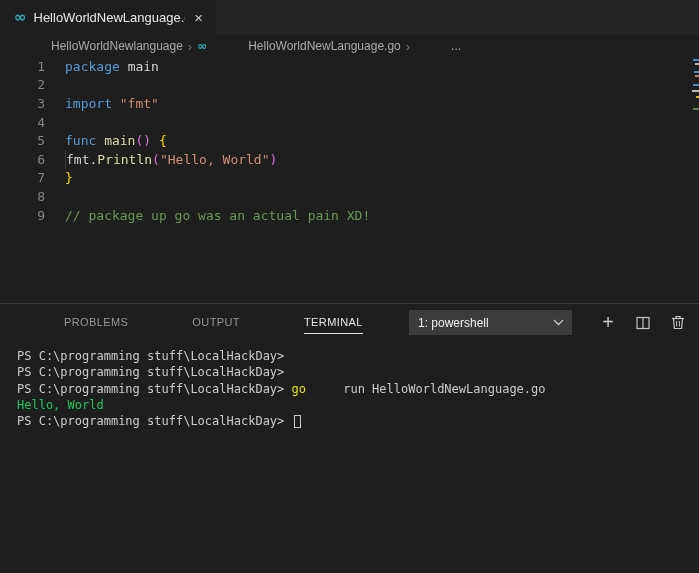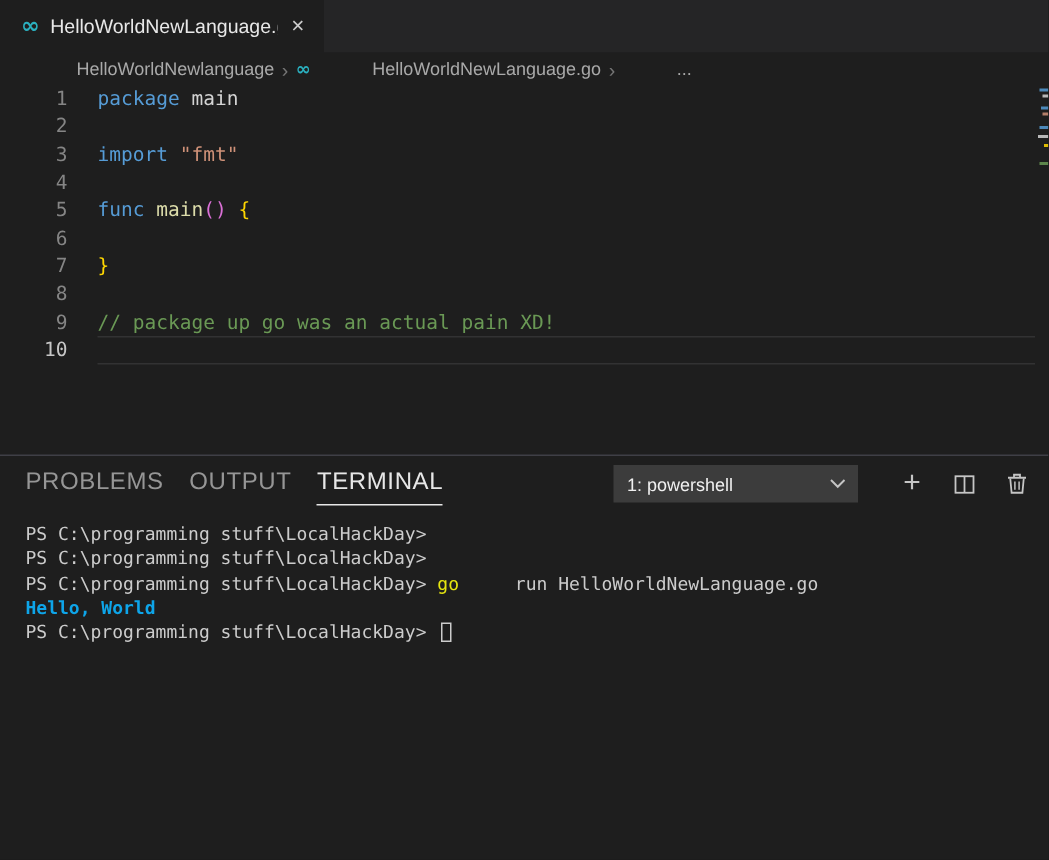--- a/index.html
+++ b/index.html
@@ -65,23 +65,23 @@
   .panel {
     height:270px; border-top:1px solid #3f3f46; background:#1e1e1e;
     display:flex; flex-direction:column; flex-shrink:0;
   }
   .panel-header {
     height:37px; display:flex; align-items:center;
     padding:0 8px 0 17px; flex-shrink:0;
   }
   .panel-tabs { display:flex; align-items:center; height:100%; }
   .panel-tab {
-    font-size:16px; letter-spacing:.4px; color:#969696; margin-right:17px;
+    font-size:11px; letter-spacing:.4px; color:#969696; margin-right:17px;
     cursor:pointer; padding:4px 0 5px 0; border-bottom:1px solid transparent;
-    text-transform:uppercase; white-space:nowrap;
+    text-transform:uppercase; white-space:nowrap;margin-left:47px;
   }
   .panel-tab.active { color:#e7e7e7; border-bottom-color:#e7e7e7; }
 
   .dropdown {
     margin-left:auto; width:163px; height:25px; background:#3c3c3c;
     display:flex; align-items:center; justify-content:space-between;
     padding:0 8px 0 9px; font-size:12px; color:#f0f0f0; cursor:pointer;
     margin-right:14px;
   }
   .panel-actions { display:flex; align-items:center; }
@@ -154,40 +154,44 @@
           <div class="line-content">
             <span class="tk tk-keyword" style="color: rgb(86, 156, 214);">func </span>
             <span class="tk tk-func" style="color: rgb(220, 220, 170);">main</span>
             <span class="tk tk-paren" style="color: rgb(218, 112, 214);">()</span>
             <span class="tk tk-code" style="color: rgb(212, 212, 212);"> </span>
             <span class="tk tk-brace" style="color: rgb(255, 215, 0);">{</span>
           </div>
         </div>
         <div class="code-line">
           <span class="ln">6</span>
+          <div class="line-content">
+            <span class="tk tk-ind" style="color: rgb(212, 212, 212);">  </span>
+            <span class="tk tk-code" style="color: rgb(212, 212, 212);">fmt.</span>
+            <span class="tk tk-func" style="color: rgb(220, 220, 170);">Println</span>
+            <span class="tk tk-paren" style="color: rgb(218, 112, 214);">(</span>
+            <span class="tk tk-string" style="color: rgb(206, 145, 120);">"Hello, World"</span>
+            <span class="tk tk-paren" style="color: rgb(218, 112, 214);">)</span>
+          </div>
         </div>
         <div class="code-line">
           <span class="ln">7</span>
           <div class="line-content">
             <span class="tk tk-brace" style="color: rgb(255, 215, 0);">}</span>
           </div>
         </div>
         <div class="code-line">
           <span class="ln">8</span>
           <div class="line-content"></div>
         </div>
         <div class="code-line">
           <span class="ln">9</span>
           <div class="line-content">
             <span class="tk tk-comment" style="color: rgb(106, 153, 85);">// package up go was an actual pain XD!</span>
           </div>
-        </div>
-        <div class="code-line current">
-          <span class="ln">10</span>
-          <div class="line-content"></div>
         </div>
       </div>
     <div class="minimap" id="minimap">
         <div class="mm-dash" style="top: 2px; width: 6px; background: rgb(86, 156, 214);"></div>
         <div class="mm-dash" style="top: 6px; width: 4px; background: rgb(212, 212, 212);"></div>
         <div class="mm-dash" style="top: 14px; width: 5px; background: rgb(86, 156, 214);"></div>
         <div class="mm-dash" style="top: 18px; width: 4px; background: rgb(206, 145, 120);"></div>
         <div class="mm-dash" style="top: 27px; width: 6px; background: rgb(86, 156, 214);"></div>
         <div class="mm-dash" style="top: 33px; width: 7px; background: rgb(212, 212, 212);"></div>
         <div class="mm-dash" style="top: 39px; width: 3px; background: rgb(255, 215, 0);"></div>
@@ -235,18 +239,18 @@
             </svg>
           </span>
         </span>
       </div>
     </div>
 
     <div class="terminal" id="terminal">
         <div class="term-line"><span class="tk tk-term" style="color: rgb(204, 204, 204);">PS C:\programming stuff\LocalHackDay&gt;</span></div>
         <div class="term-line"><span class="tk tk-term" style="color: rgb(204, 204, 204);">PS C:\programming stuff\LocalHackDay&gt;</span></div>
         <div class="term-line"><span class="tk tk-term" style="color: rgb(204, 204, 204);">PS C:\programming stuff\LocalHackDay&gt; </span><span class="tk tk-termYellow" style="color: rgb(229, 229, 16);">go</span><span class="tk tk-term" style="color: rgb(204, 204, 204); margin-left: 30px;"> run HelloWorldNewLanguage.go</span></div>
-        <div class="term-line"><span class="tk tk-term" style="color: #0ea5e9; font-weight: bold;">Hello, World</span></div>
+        <div class="term-line"><span class="tk tk-term" style="color: #22c55e;">Hello, World</span></div>
         <div class="term-line"><span class="tk tk-term" style="color: rgb(204, 204, 204);">PS C:\programming stuff\LocalHackDay&gt; </span><span class="term-cursor"></span></div>
       </div>
   </div>
 
 </div>
 
 </body></html>

